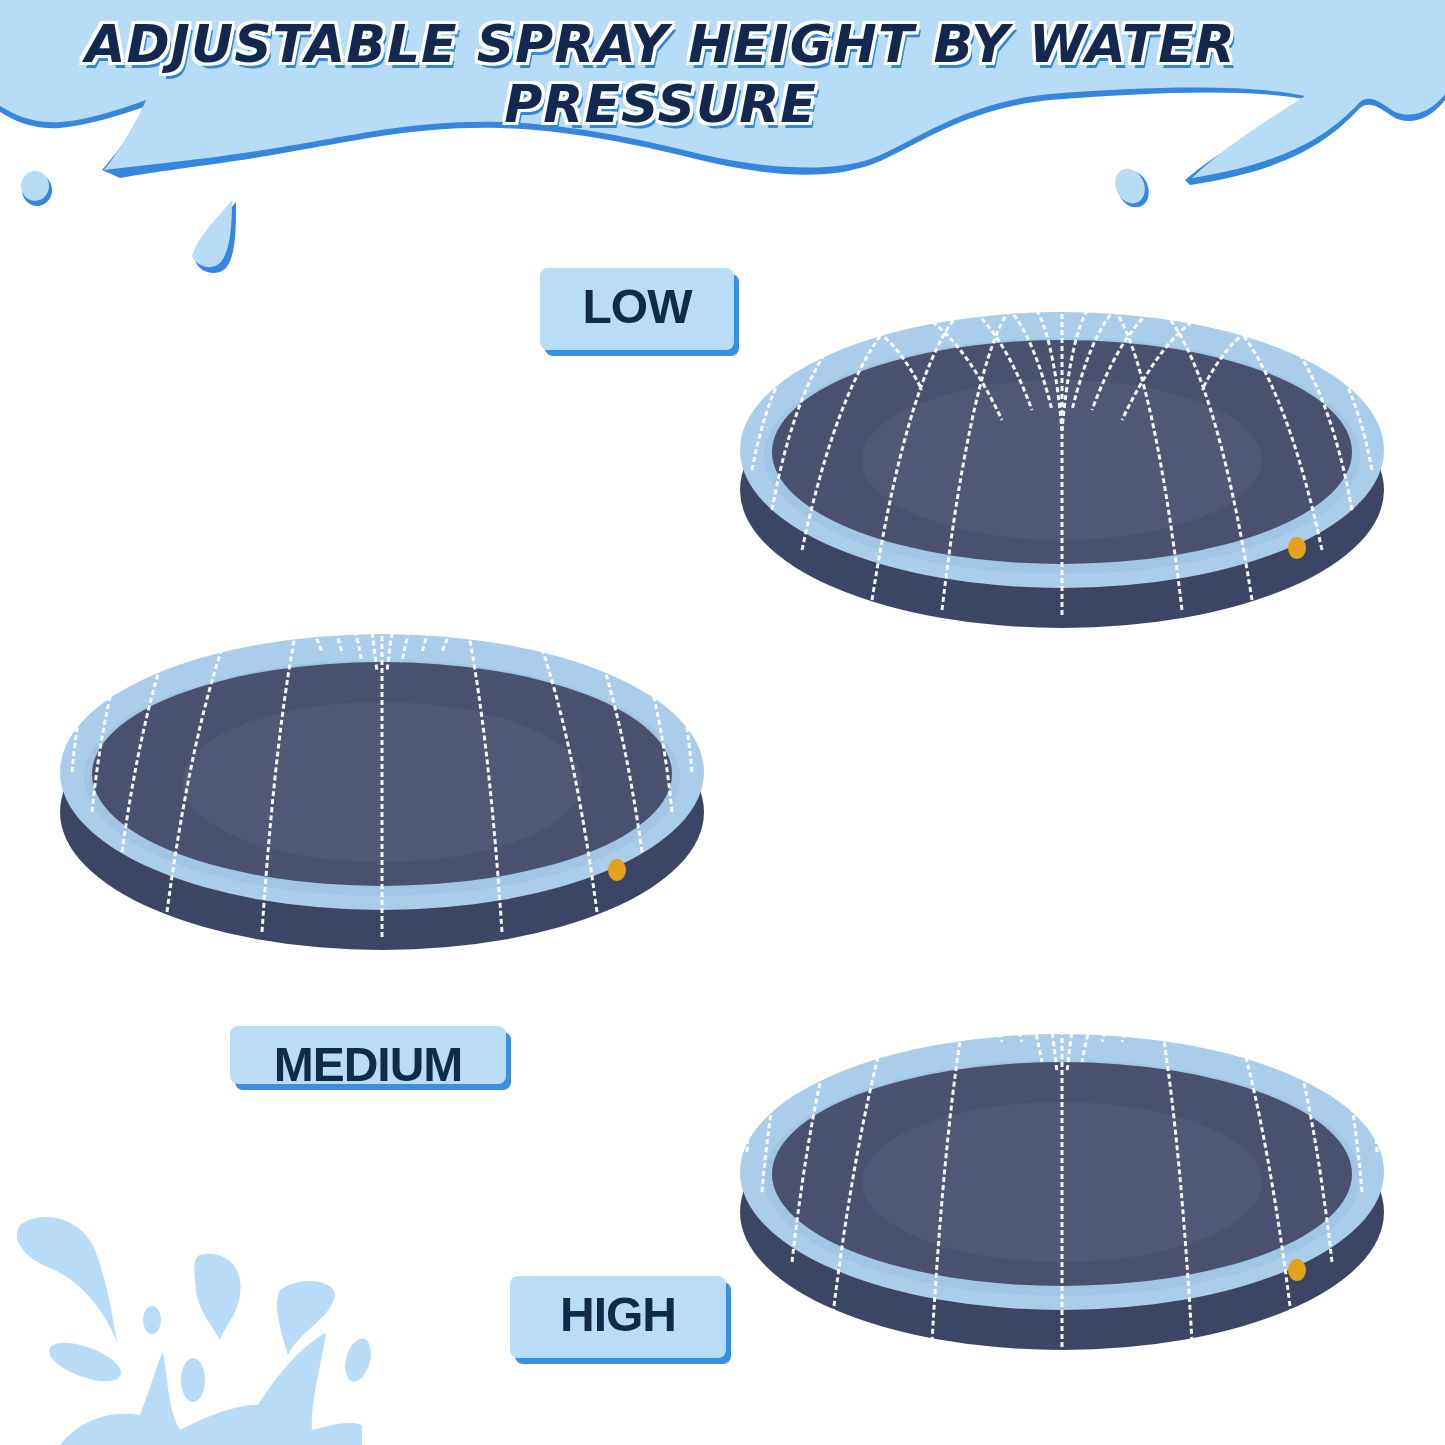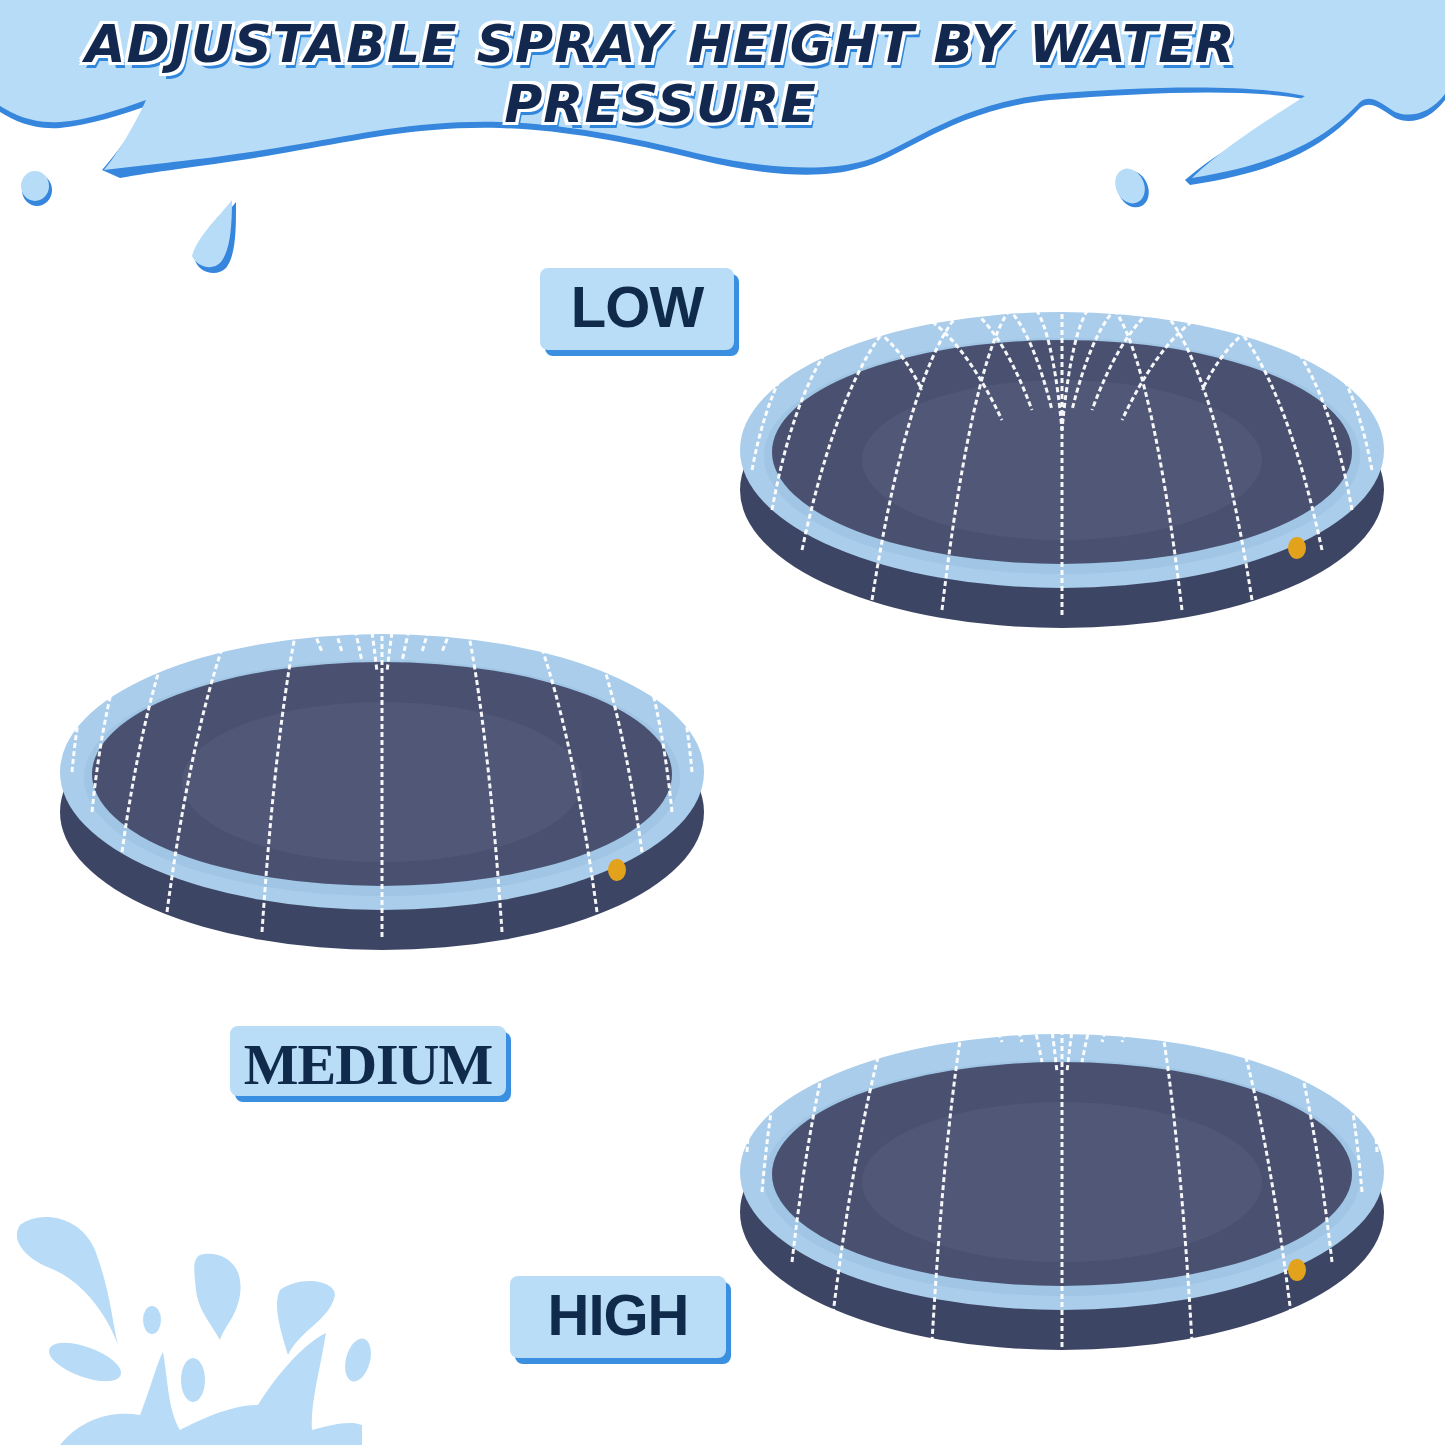--- a/index.html
+++ b/index.html
@@ -10,21 +10,21 @@
     position:absolute; left:0; top:14px; width:1321px; text-align:center;
     font-family:"DejaVu Sans", sans-serif; font-weight:bold; font-style:italic;
     font-size:52px; letter-spacing:1px; color:#13284f;
     text-shadow: -3px -3px 0 #fff, 3px -3px 0 #fff, -3px 3px 0 #fff, 3px 3px 0 #fff,
                  0 3px 0 #fff, 0 -3px 0 #fff, 3px 0 0 #fff, -3px 0 0 #fff,
                  4px 6px 0 #2f86da;
   }
   .badge {
     position:absolute; background:#b9dcf7; border-radius:8px;
     box-shadow: 5px 6px 0 #3b8fe0;
-    color:#0f2a4a; font-weight:bold; font-size:58px; line-height:78px; text-align:center;
+    color:#0f2a4a; font-weight:bold; font-size:48px; line-height:78px; text-align:center;
     letter-spacing:-1px;
   }
   .badge span { display:inline-block; }
 </style>
 </head>
 <body>
 
 <svg class="layer" viewBox="0 0 1445 1445" xmlns="http://www.w3.org/2000/svg">
 
   <path d="M0,0 L1445,0 L1445,100 C1430,120 1410,125 1395,118 C1380,108 1370,100 1360,108 C1330,140 1290,170 1190,185
@@ -125,18 +125,18 @@
       <path d="M300,20 C270,-330 150,-380 60,-130"></path>
       <path d="M-315,-20 C-300,-270 -220,-310 -160,-170"></path>
       <path d="M315,-20 C300,-270 220,-310 160,-170"></path>
     </g>
   </g>
 </svg>
 
 <div class="badge" style="left:540px; top:268px; width:194px; height:82px;">
   <span>LOW</span>
 </div>
-<div class="badge" style="left:230px; top:1026px; width:276px; height:70px;font-family:Liberation Serif, serif;">
+<div class="badge" style="left:230px; top:1026px; width:276px; height:58px;">
   <span>MEDIUM</span>
 </div>
 <div class="badge" style="left:510px; top:1276px; width:216px; height:82px;">
   <span>HIGH</span>
 </div>
 
 </body></html>

